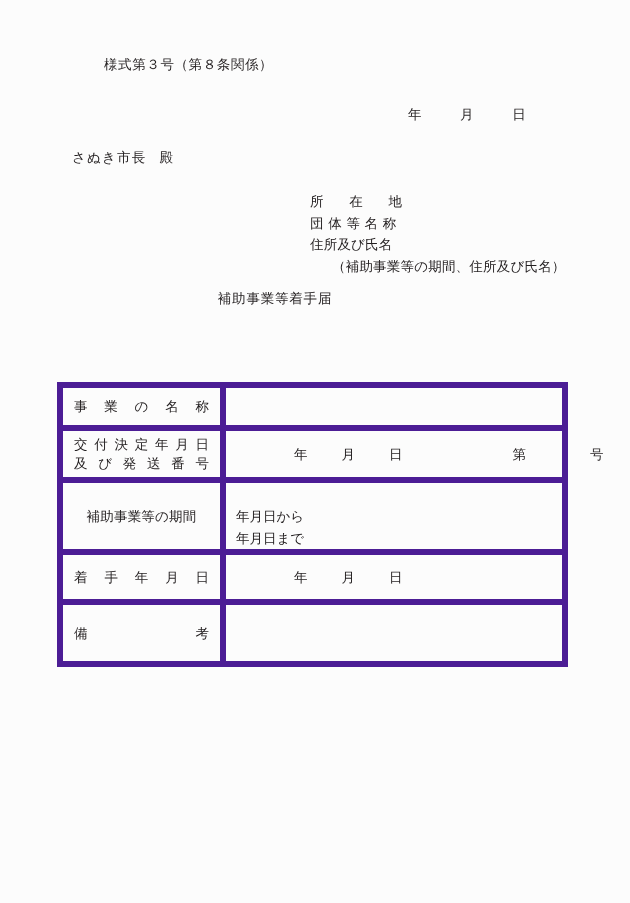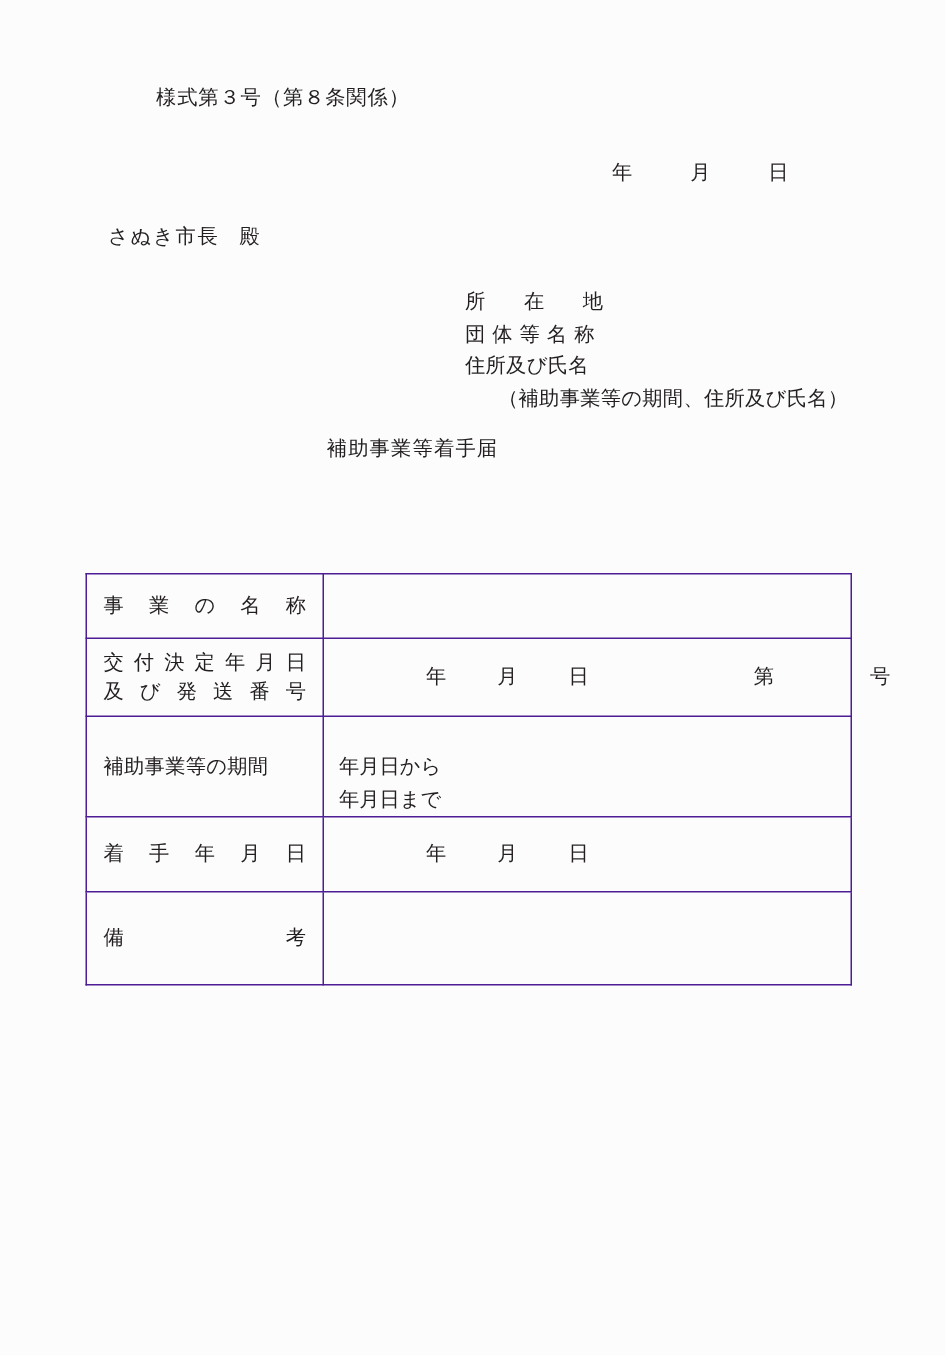--- a/index.html
+++ b/index.html
@@ -112,21 +112,21 @@
   
   .form-table {
     position: absolute;
     left: 57px;
     top: 382px;
     width: 511px;
     border-collapse: collapse;
     table-layout: fixed;
   }
   .form-table td {
-    border: 1px solid #4c1d95;
+    border: 6px solid #4c1d95;
     font-size: 13.5px;
     vertical-align: middle;
     padding: 0;
   }
   .form-table td.label {
     width: 135px;
     padding: 0 11px;
     line-height: 19px;
   }
   .form-table td.value {
@@ -134,20 +134,21 @@
     line-height: 21px;
   }
 
   .lbl-spread {
     display: block;
     text-align: justify;
     text-align-last: justify;
   }
   .lbl-plain {
     display: block;
+    text-align: center;
     letter-spacing: 0.2px;
   }
 
   .r-name  { height: 43px; }
   .r-kofu  { height: 52px; }
   .r-kikan { height: 57px; }
   .r-chaku { height: 50px; }
   .r-biko  { height: 62px; }
 
   

